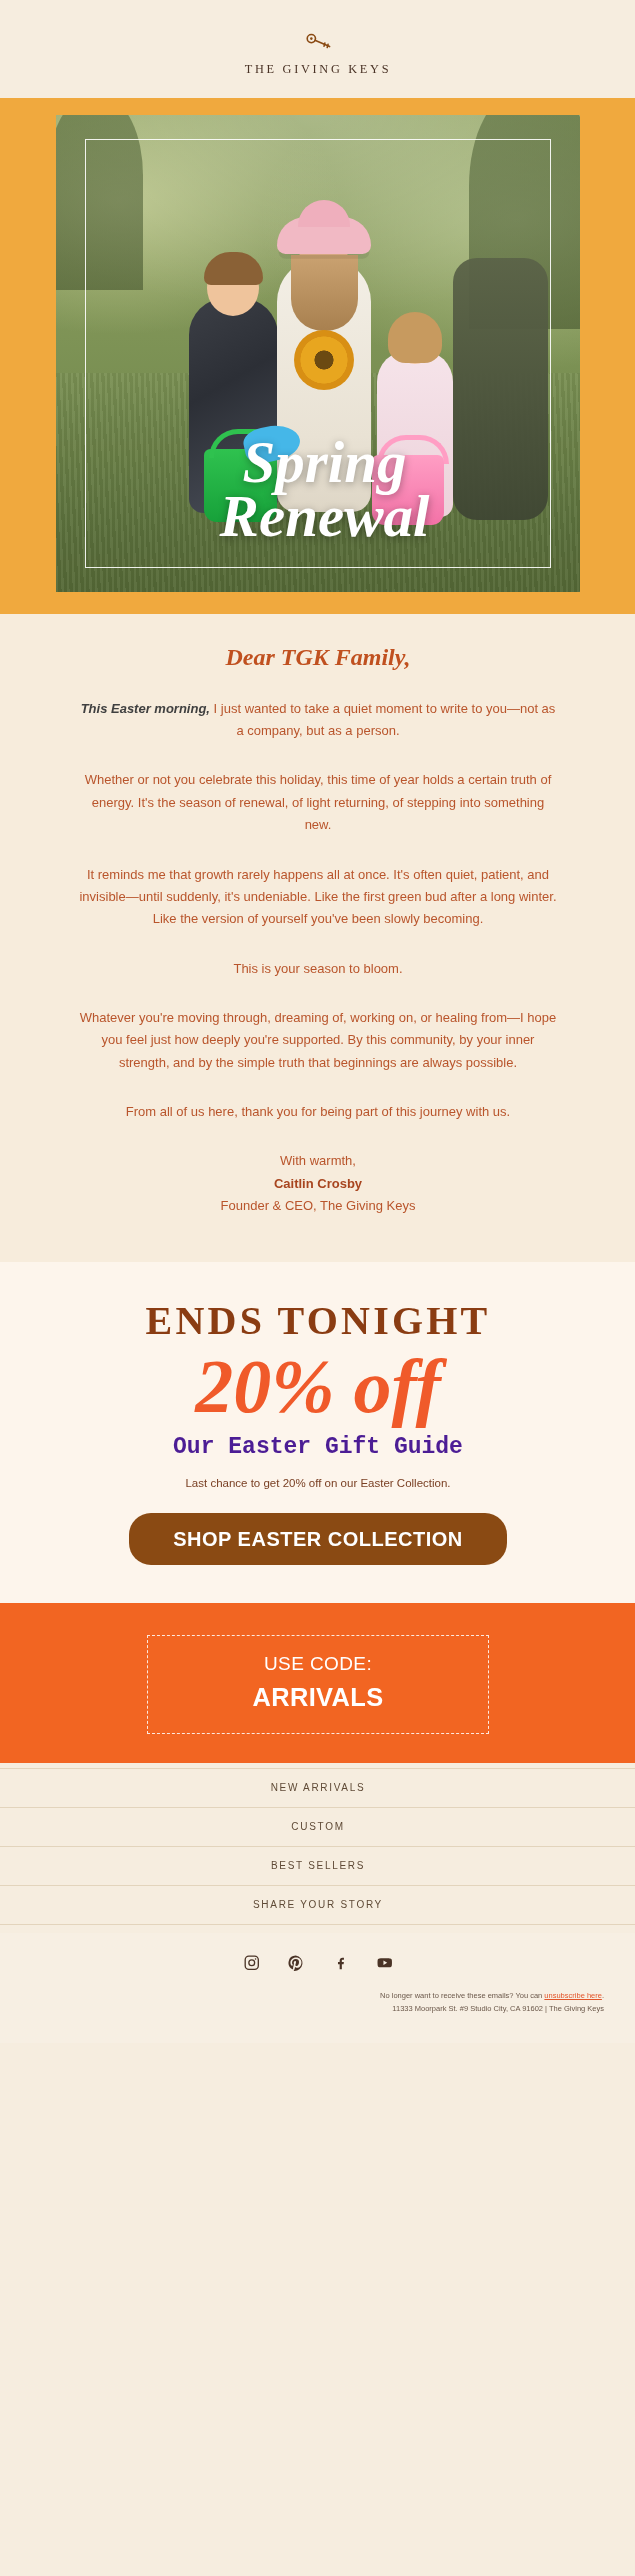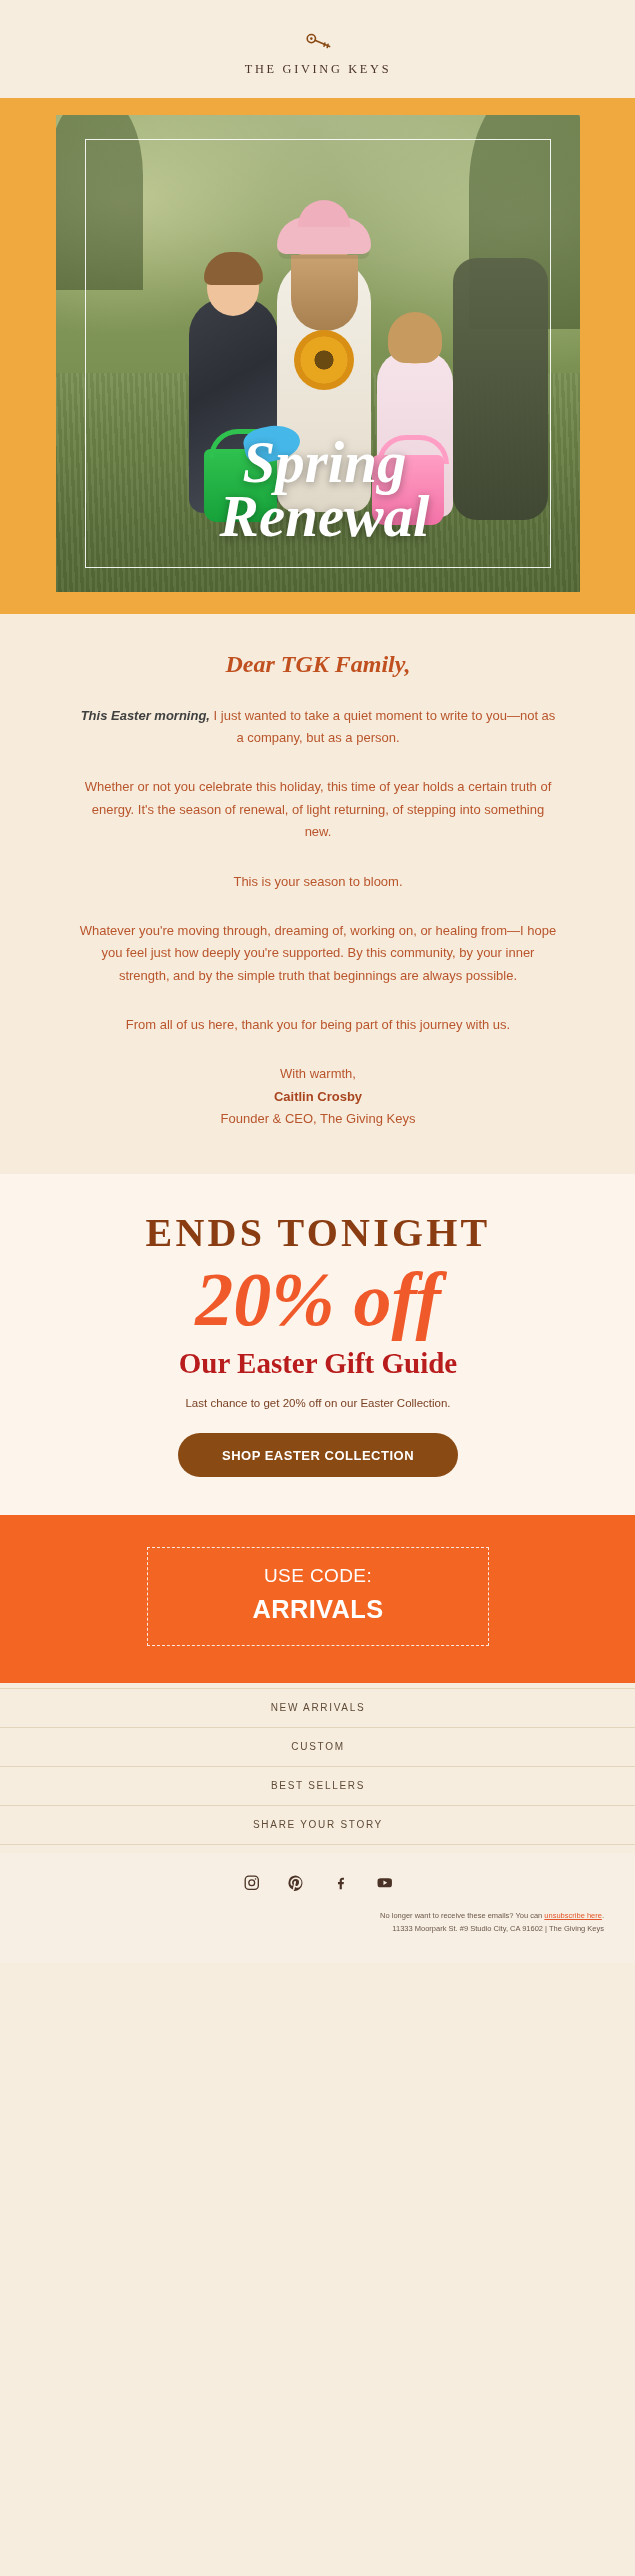--- a/index.html
+++ b/index.html
@@ -179,21 +179,21 @@
     color: #ffffff;
     font-size: 59px;
     line-height: 0.92;
     text-shadow: 0 1.6px 8px rgba(0,0,0,.35);
   }
   .hero-title span { display: block; }
 
   
   .letter {
     background: #f7ecdc;
-    padding: 19px 79px 44px 79px;
+    padding: 12px 79px 44px 79px;
     text-align: center;
     color: #b4512a;
   }
   .letter-greeting {
     font-family: "Liberation Serif", serif;
     font-style: italic;
     font-weight: 700;
     font-size: 24px;
     color: #c0501f;
     margin: 17.5px 0 27px 0;
@@ -230,49 +230,49 @@
   .promo-big {
     font-family: "Liberation Serif", serif;
     font-style: italic;
     font-weight: 700;
     font-size: 76px;
     line-height: 1.02;
     color: #f05a2a;
     margin: 1.6px 0 8px 0;
   }
   .promo-sub {
-    font-family: Liberation Serif, serif;
-    font-weight: 700;
-    font-size: 29px;
-    color: #b91c1c;
+    font-family: Liberation Mono, monospace;
+    font-weight: 700;
+    font-size: 23px;
+    color: #4c1d95;
     margin: 0 0 17.5px 0;
   }
   .promo-note {
     font-size: 11.5px;
     color: #7a4024;
     margin: 0 0 24px 0;
   }
   .cta {
     display: inline-block;
     background: #8a4a13;
     color: #ffffff;
-    font-size: 13px;
+    font-size: 20px;
     font-weight: 700;
     letter-spacing: 0.5px;
     padding: 14.3px 44px;
     border-radius: 22px;
     border: 0;
     cursor: pointer;
     font-family: "Liberation Sans", sans-serif;
   }
 
   
   .code-band {
     background: #f26522;
-    padding: 32px 0 37px 0;
+    padding: 32px 0 29px 0;
     text-align: center;
   }
   .code-box {
     width: 342px;
     margin: 0 auto;
     border: 1.6px dashed rgba(255,255,255,.85);
     padding: 17.5px 8px 20.7px 8px;
     color: #fff;
   }
   .code-label { font-size: 19px; letter-spacing: 0.4px; margin-bottom: 8px; }
@@ -353,20 +353,21 @@
         <span>Renewal</span>
       </div>
     </div>
   </div>
 
   <div class="letter">
     <div class="letter-greeting">Dear TGK Family,</div>
 
     <p><em>This Easter morning,</em><span> I just wanted to take a quiet moment to write to you—not as a company, but as a person.</span></p>
     <p>Whether or not you celebrate this holiday, this time of year holds a certain truth of energy. It's the season of renewal, of light returning, of stepping into something new.</p>
+    <p>It reminds me that growth rarely happens all at once. It's often quiet, patient, and invisible—until suddenly, it's undeniable. Like the first green bud after a long winter. Like the version of yourself you've been slowly becoming.</p>
     <p>This is your season to bloom.</p>
     <p>Whatever you're moving through, dreaming of, working on, or healing from—I hope you feel just how deeply you're supported. By this community, by your inner strength, and by the simple truth that beginnings are always possible.</p>
     <p>From all of us here, thank you for being part of this journey with us.</p>
 
     <div class="sig">
       <div>With warmth,</div>
       <div class="name">Caitlin Crosby</div>
       <div>Founder &amp; CEO, The Giving Keys</div>
     </div>
   </div>

